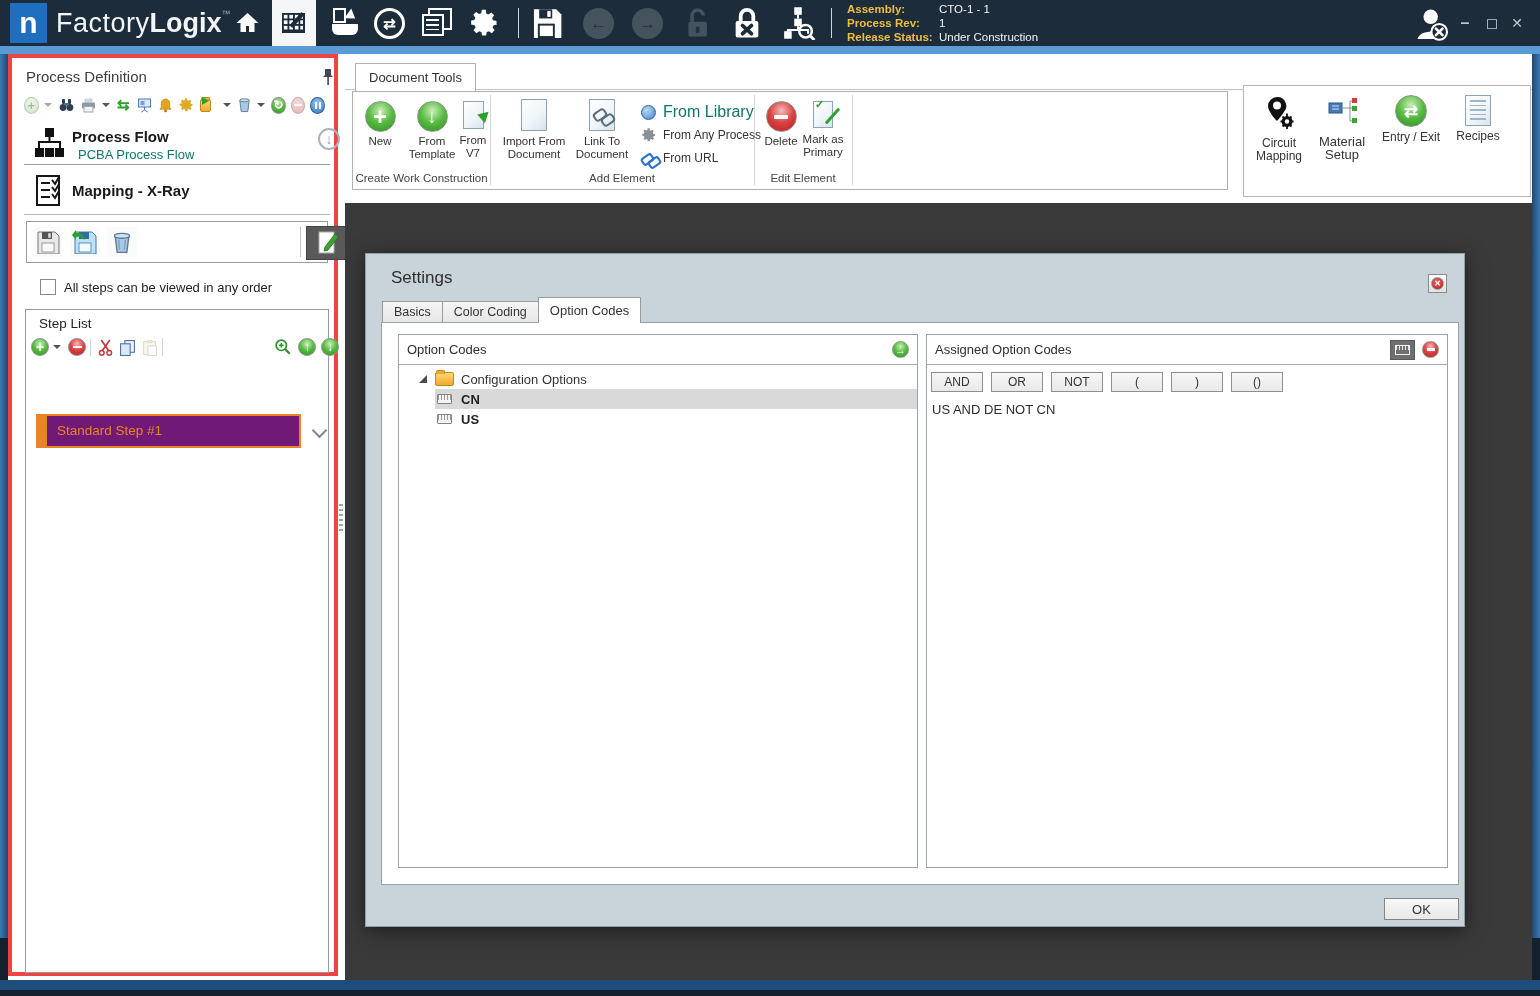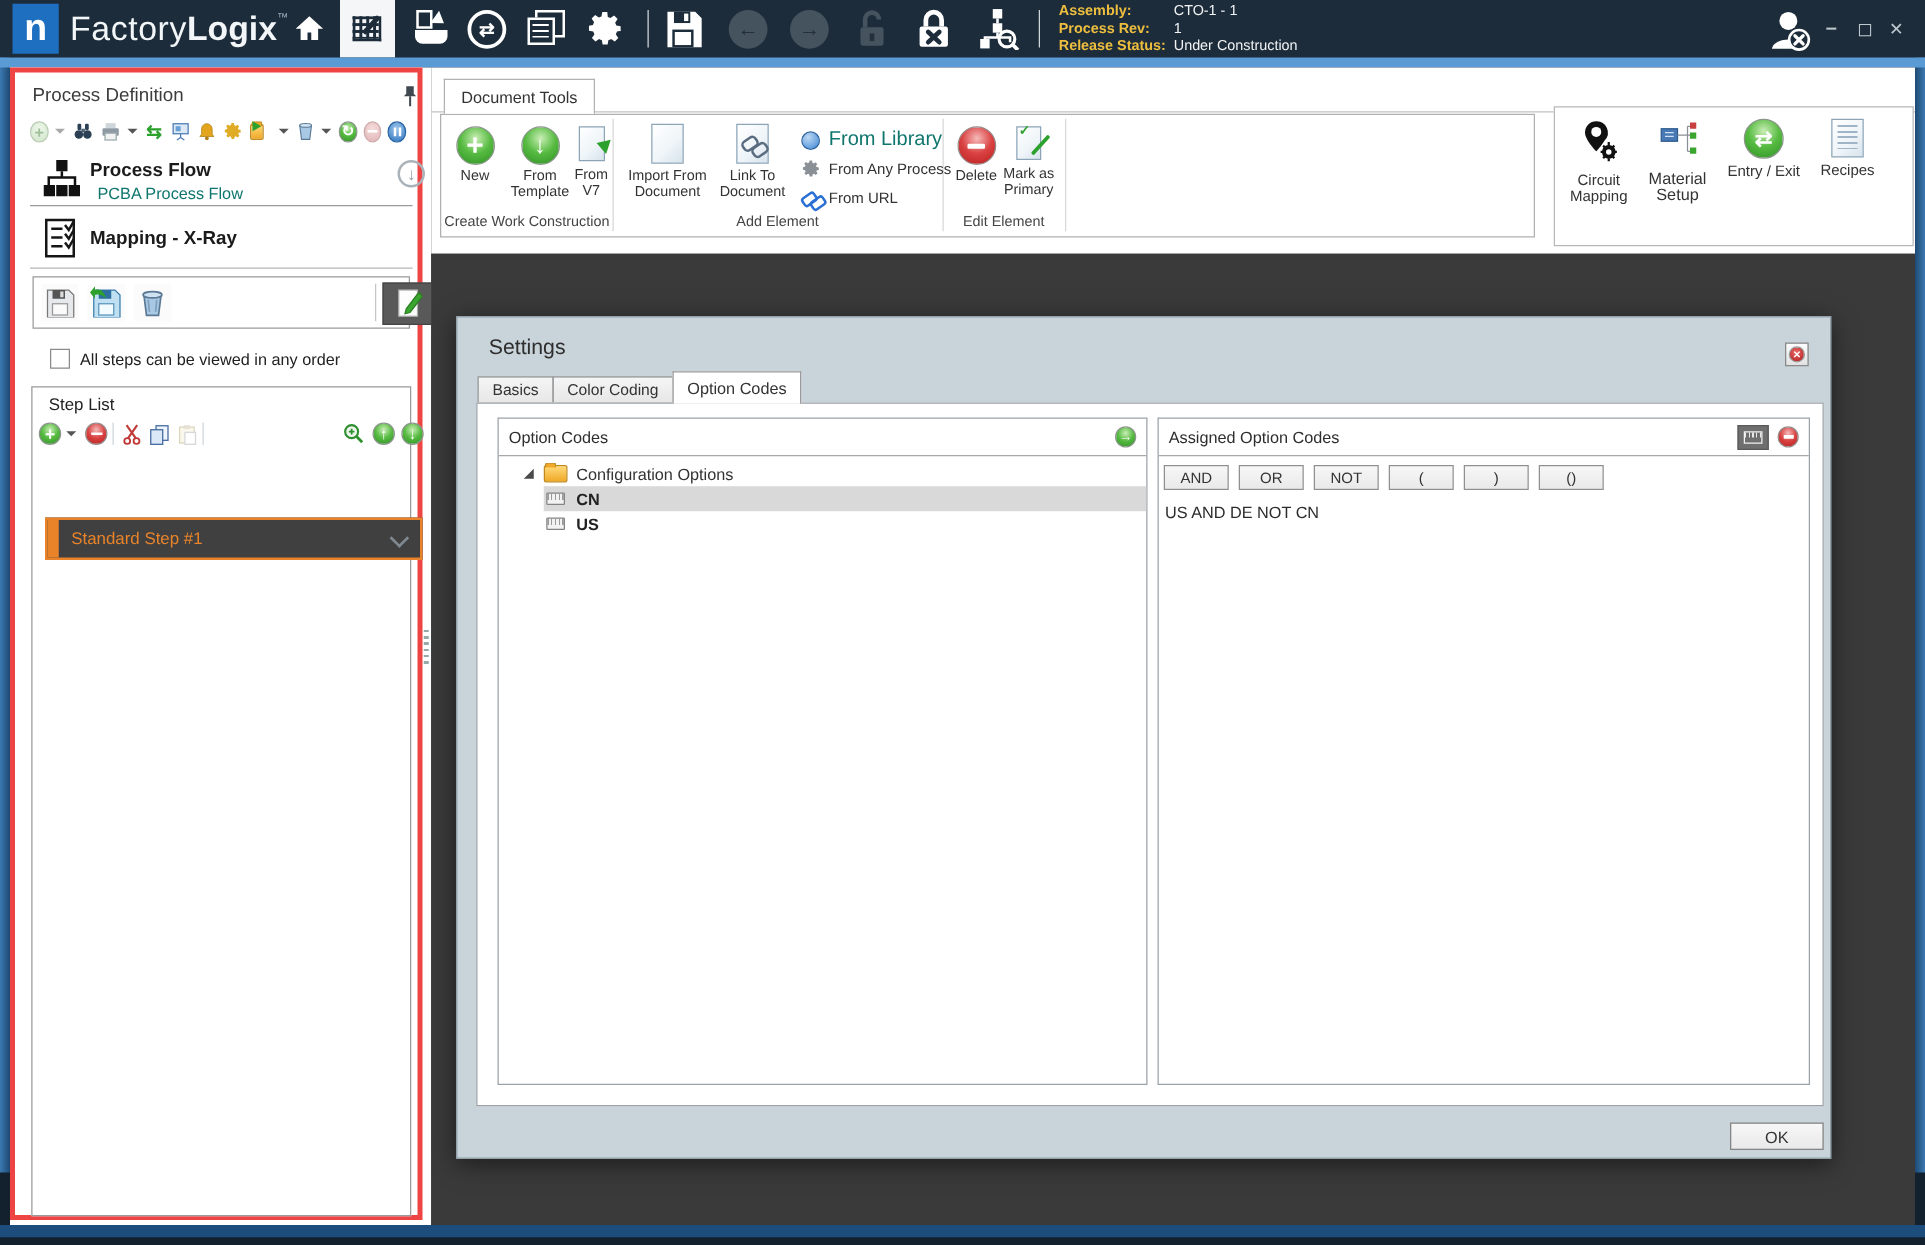--- a/index.html
+++ b/index.html
@@ -333,21 +333,21 @@
             <svg width="18" height="18" viewBox="0 0 16 16">
               <circle cx="6.5" cy="6.5" r="4.6" fill="#eef6ee" stroke="#2e8f2e" stroke-width="1.5"></circle>
               <path d="M10 10l4 4" stroke="#2e8f2e" stroke-width="2"></path>
               <path d="M4.5 6.5h4M6.5 4.5v4" stroke="#2e8f2e" stroke-width="1.3"></path>
             </svg>
           </span>
         <span class="sl-ico circ green-glossy" style="position:absolute;left:272px;width:18px;height:18px;font-size:12px;font-weight:bold">↑</span>
         <span class="sl-ico circ green-glossy" style="position:absolute;left:295px;width:18px;height:18px;font-size:12px;font-weight:bold">↓</span>
       </div>
 
-      <div class="abs" style="left:10px;top:104px;width:302px;height:34px;border:2px solid #e8832a;box-sizing:border-box;background:#404040">
+      <div class="abs" style="left:10px;top:104px;width:265px;height:34px;border:2px solid #e8832a;box-sizing:border-box;background:#701a75">
         <span style="position:absolute;left:0;top:0;width:9px;height:100%;background:#e8832a"></span>
         <span style="position:absolute;left:19px;top:7px;font-size:13.5px;color:#e8832a">Standard Step #1</span>
       </div>
       <span class="chev" style="position:absolute;left:288px;top:115px"></span>
     </div>
   </div>
 </div>
 
 <div class="abs" style="left:345px;top:54px;width:1187px;height:149px;background:#fff">
   <div class="abs" style="left:0;top:35px;width:1187px;height:1px;background:#c2c2c2"></div>

